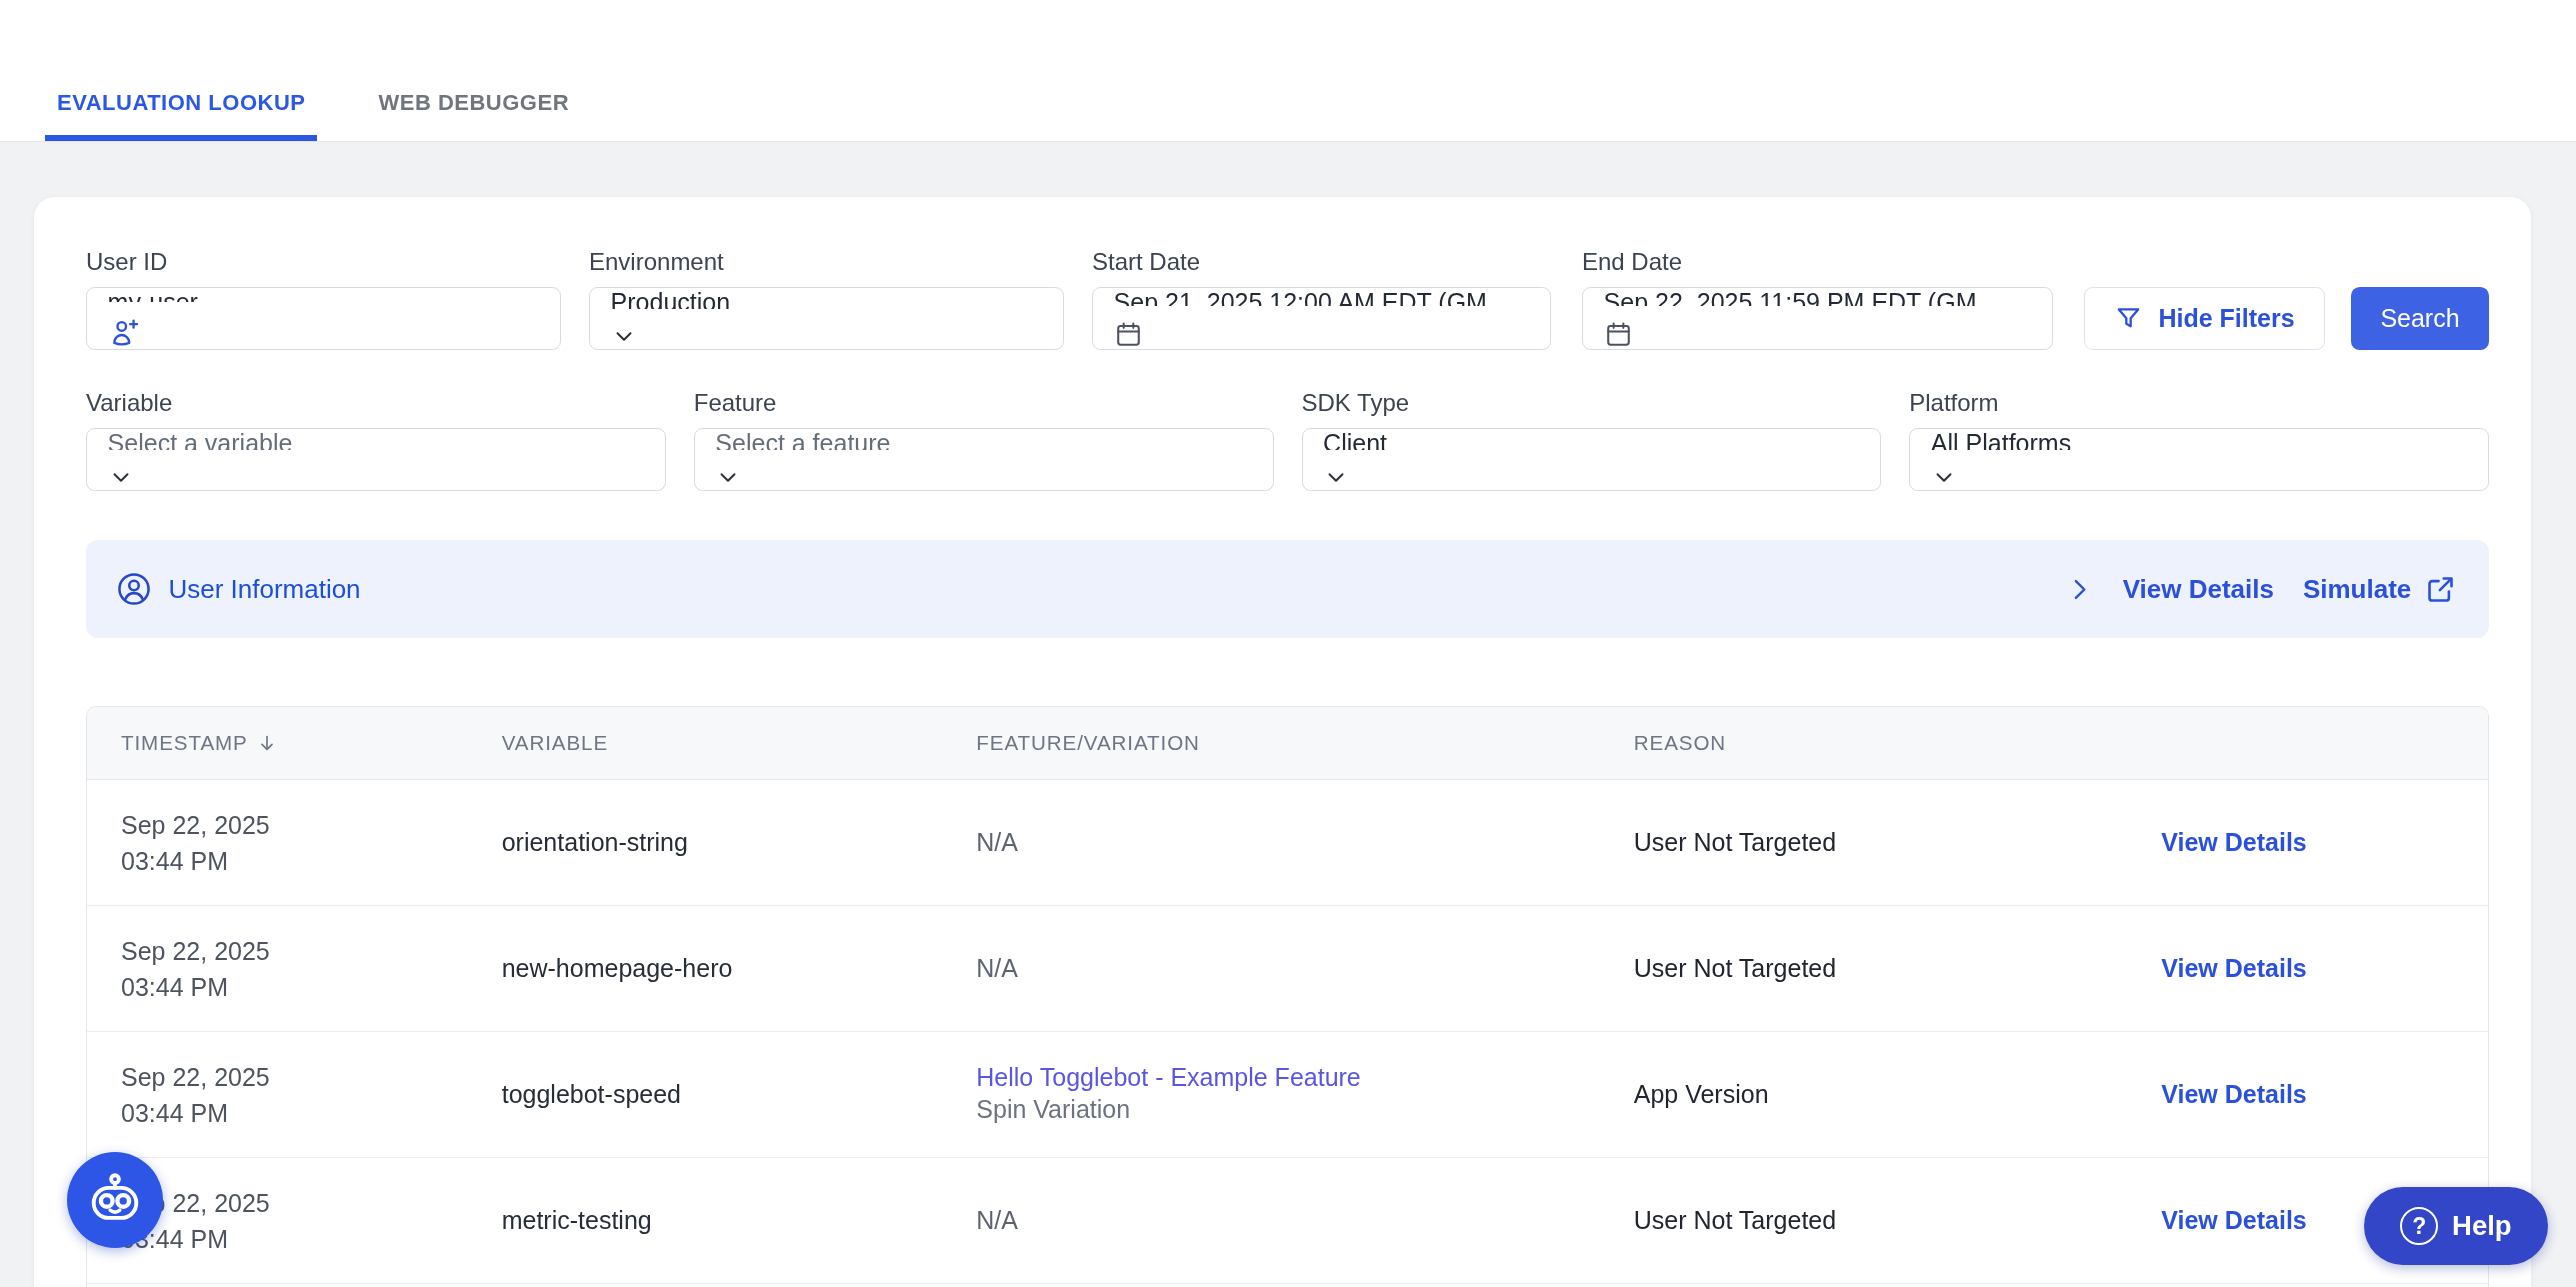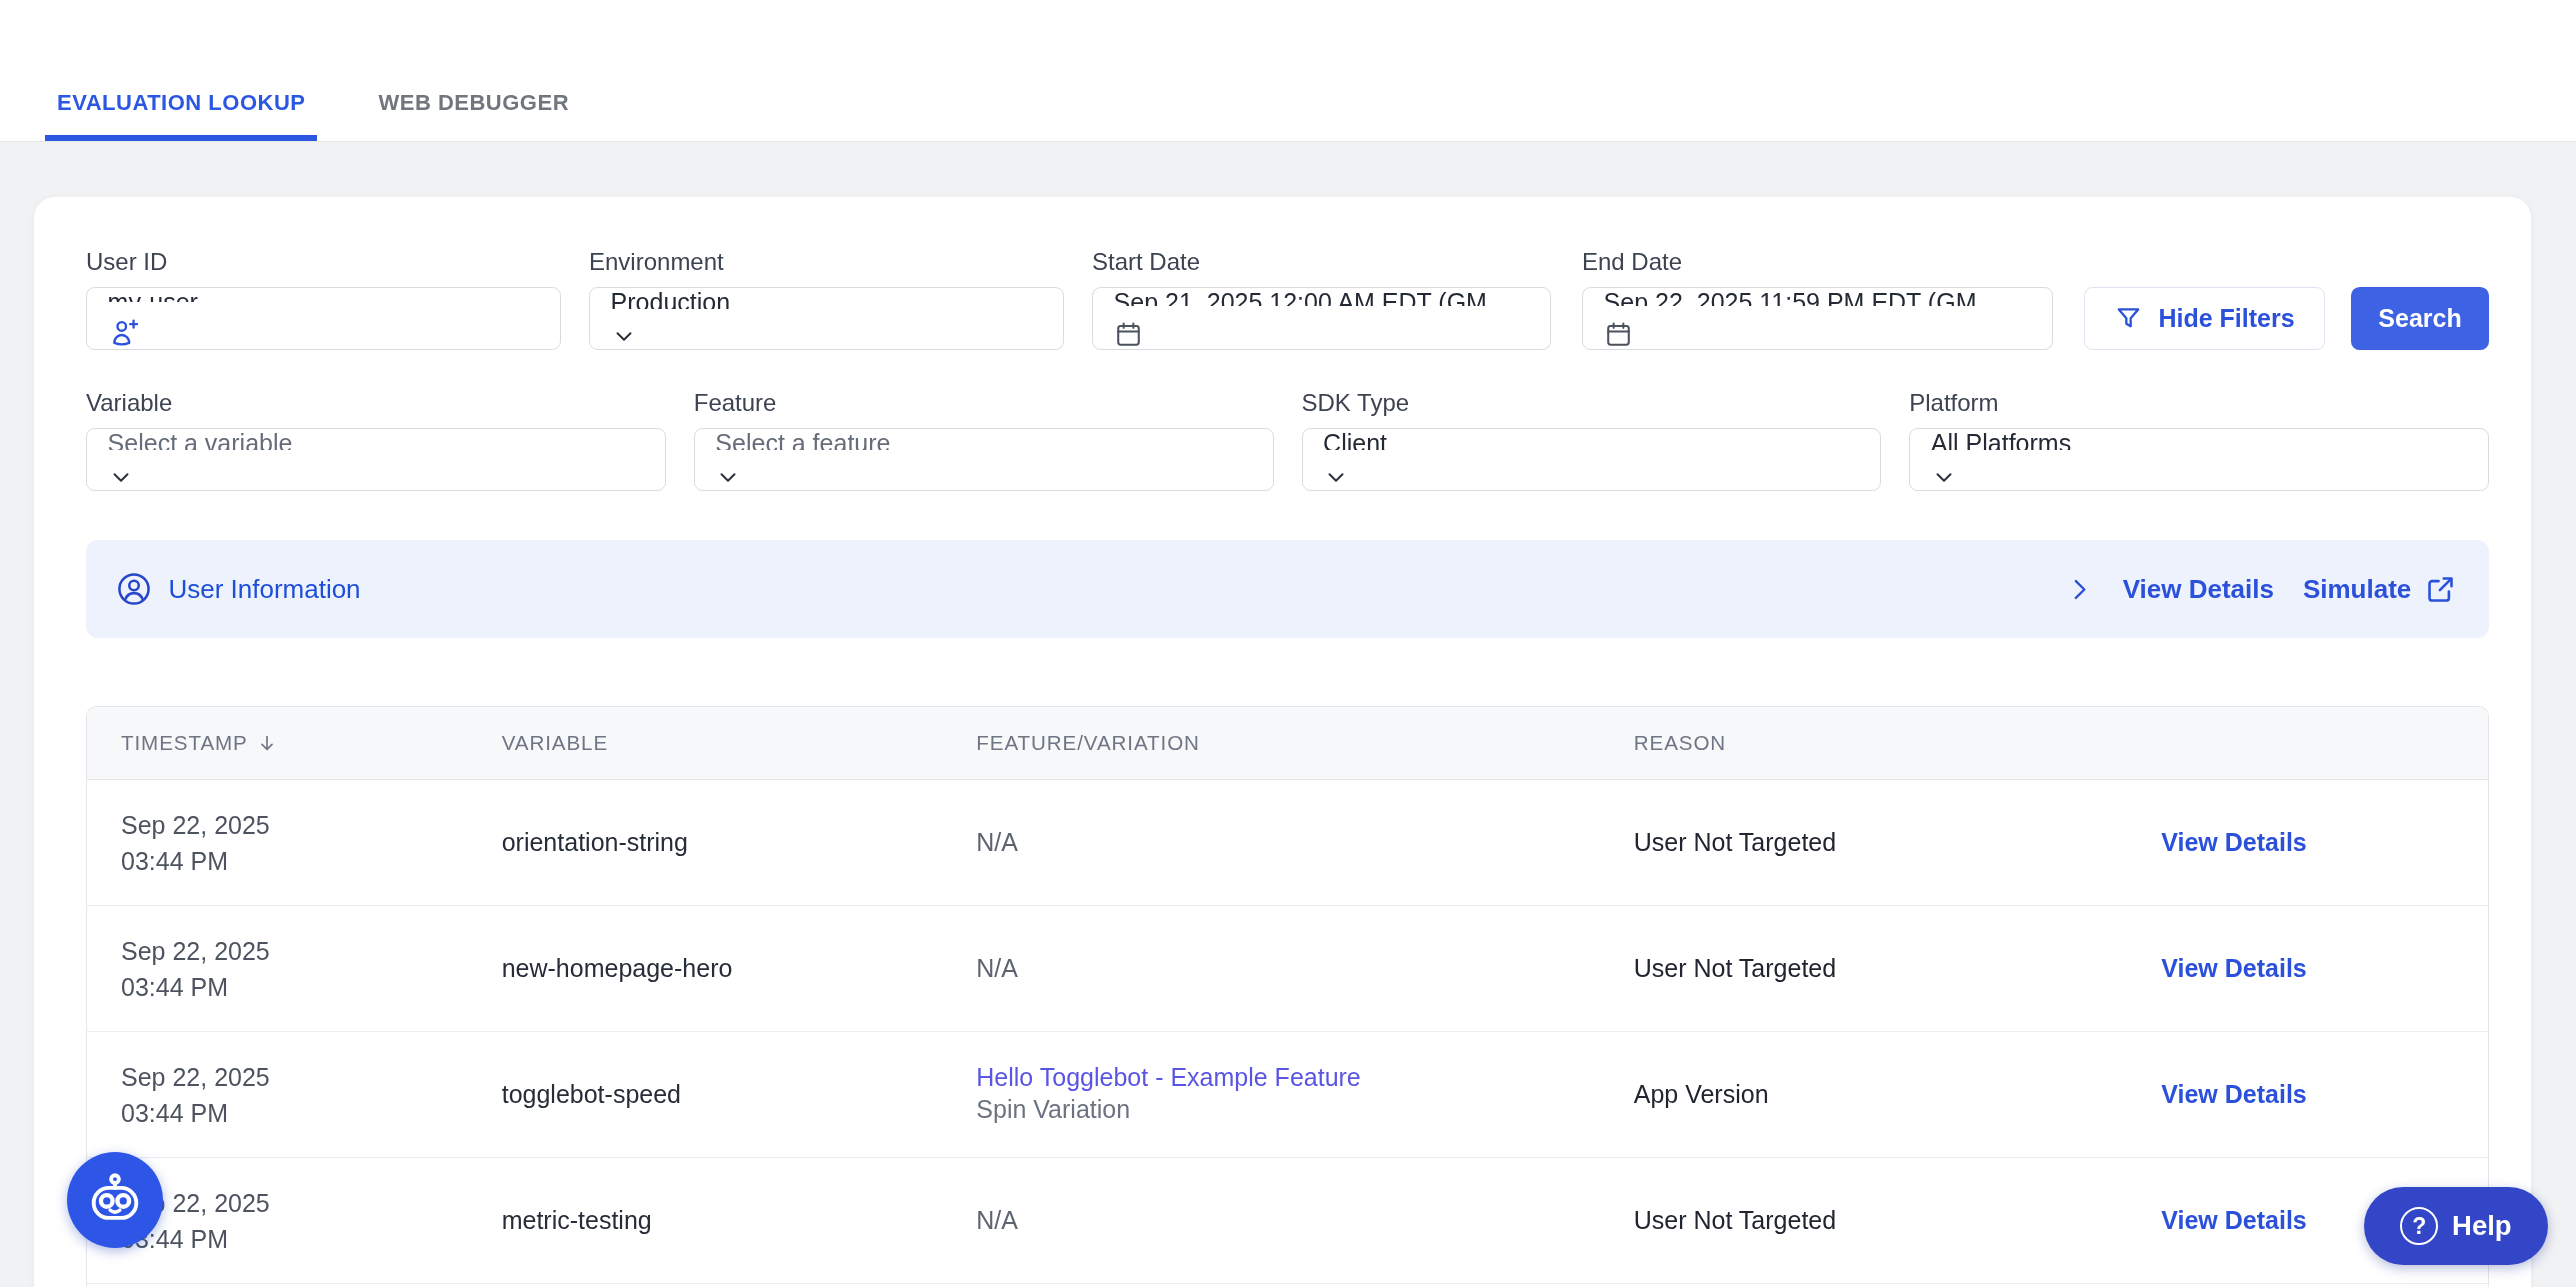--- a/index.html
+++ b/index.html
@@ -57,21 +57,21 @@
   .btn-hide {
     margin-left:31px; height:63px; padding:12px 29px;
     border:0.9px solid #dde2f0; border-radius:8.6px; background:#fff;
     display:flex; align-items:center; gap:15.4px;
     font-size:25px; font-weight:700; color:#2b50da; cursor:pointer;
     font-family:inherit;
   }
   .btn-search {
     margin-left:auto; height:63px; width:138px;
     border:none; border-radius:8.6px; background:#3d62e4; color:#fff;
-    font-size:25px; font-weight:700; cursor:pointer; font-family:inherit;
+    font-size:25px; font-weight:400; cursor:pointer; font-family:inherit;
   }
   
   .frow2 { margin-top:39px; gap:28px; }
   .frow2 .fgroup { flex:1 1 0; }
   
   .info-bar {
     margin-top:49px; height:98px; background:#edf2fd; border-radius:12px;
     display:flex; align-items:center; justify-content:space-between;
     padding:0 33px 0 29px;
   }

